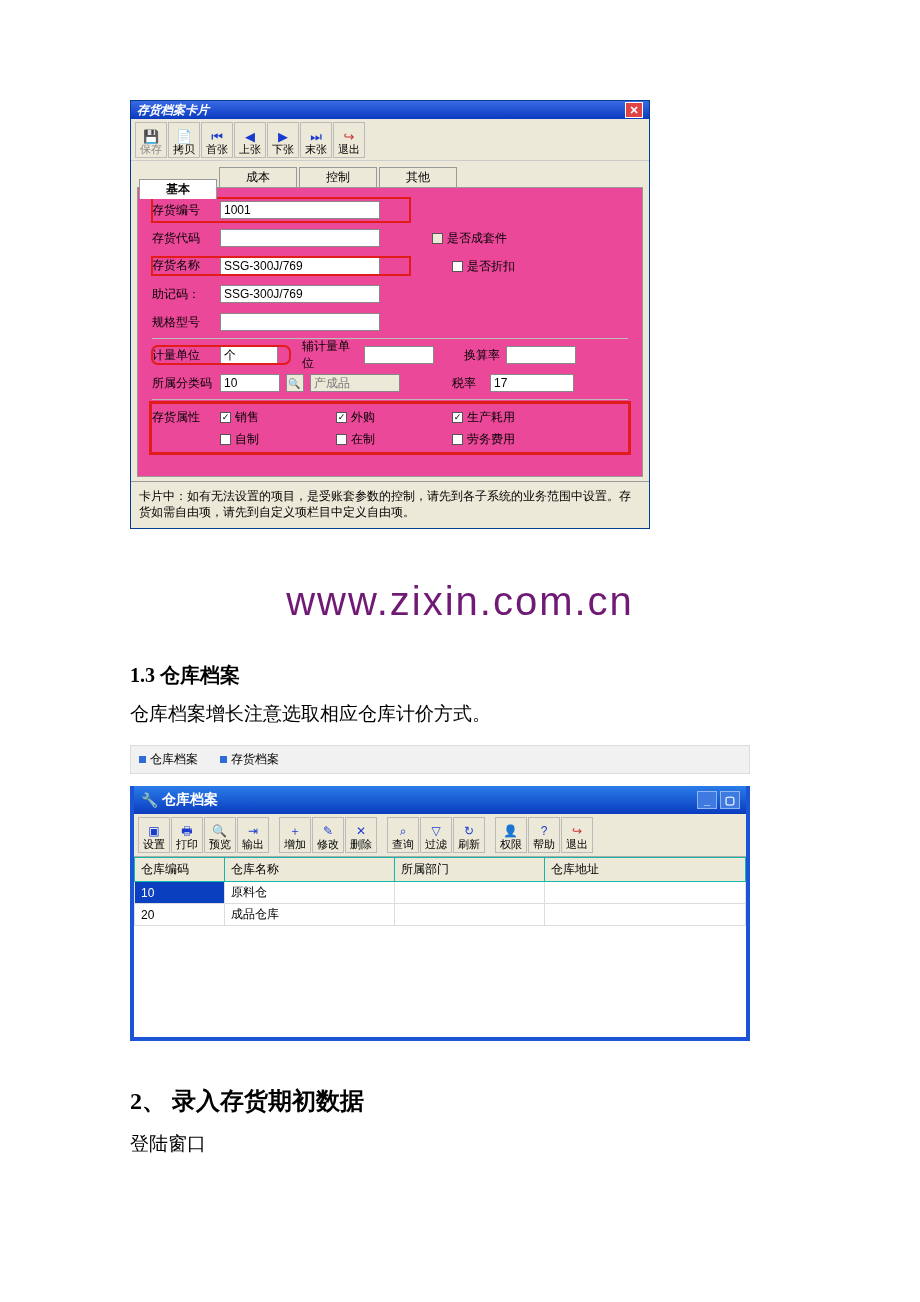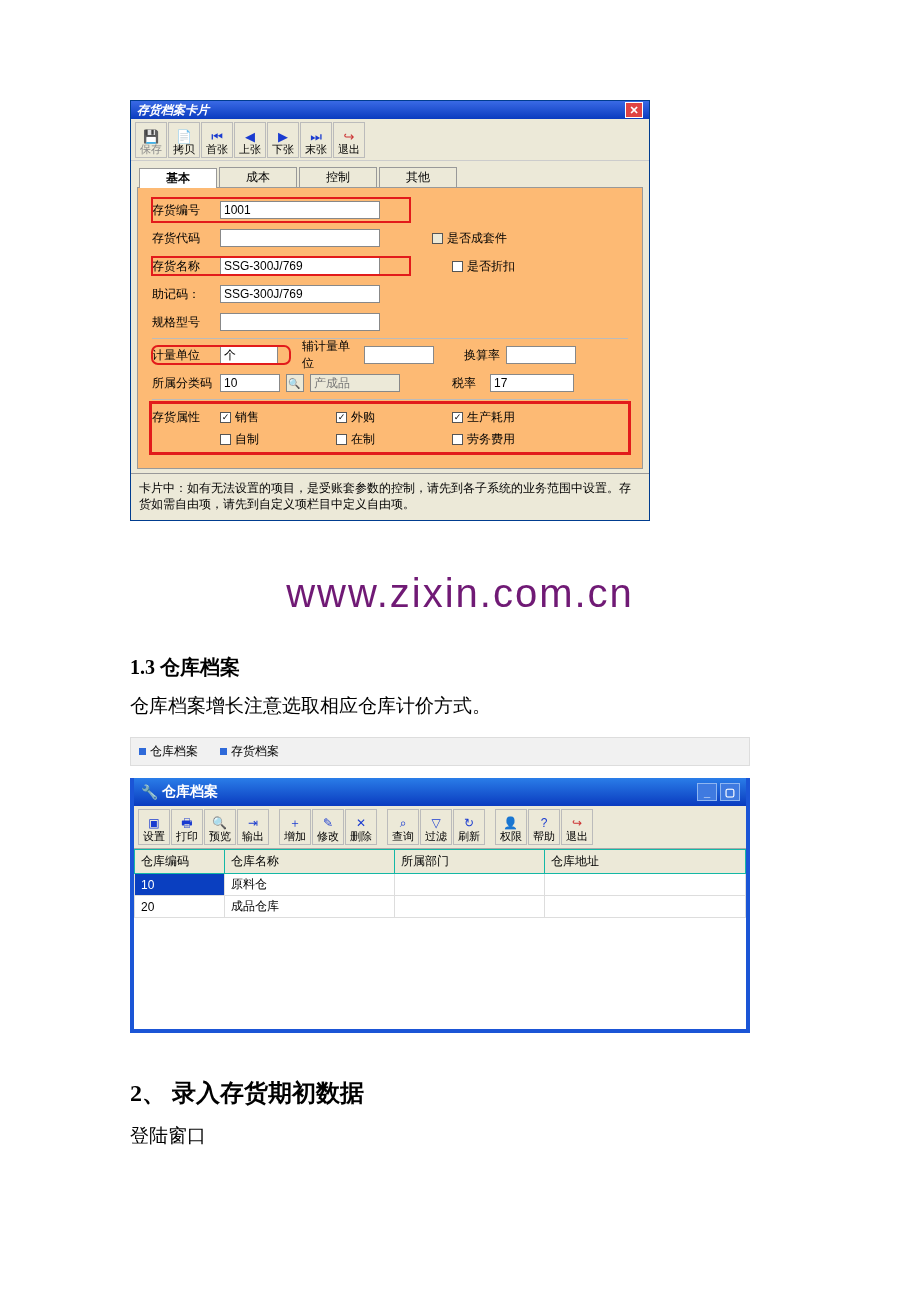--- a/index.html
+++ b/index.html
@@ -79,26 +79,26 @@
     width: 78px;
     height: 20px;
     border: 1px solid #999;
     border-bottom: none;
     margin-right: 2px;
     background: #ece9d8;
     display: flex;
     align-items: center;
     justify-content: center;
   }
-  .tab.active { background: #fff; font-weight: bold; position: relative; top: 1px; }
+  .tab.active { background: #fff; font-weight: bold; position: relative; top: 12px; }
   .panel {
     border: 1px solid #999;
-    background: #fdba74;
+    background: #ec4899;
     margin: 0 6px 4px 6px;
-    padding: 10px 14px 16px 14px;
+    padding: 10px 14px 24px 14px;
   }
   .row {
     display: flex;
     align-items: center;
     height: 24px;
     margin-bottom: 4px;
     gap: 6px;
   }
   .lbl { width: 62px; }
   .txtin {
@@ -307,21 +307,21 @@
         <span class="lbl">存货代码</span>
         <span class="txtin" style="width:160px"></span>
         <span style="width:40px"></span>
         <span class="cbwrap">
             <span class="cb dis"></span>
             <span>是否成套件</span>
           </span>
       </div>
 
       <div class="row">
-        <span class="redbox" style="display:inline-flex;align-items:center;width:258px;gap:6px;">
+        <span class="redbox" style="display:inline-flex;width:258px;gap:6px;">
           <span class="lbl">存货名称</span>
           <span class="txtin" style="width:160px">SSG-300J/769</span>
         </span>
         <span style="width:30px"></span>
         <span class="cbwrap">
             <span class="cb"></span>
             <span>是否折扣</span>
           </span>
       </div>
 

